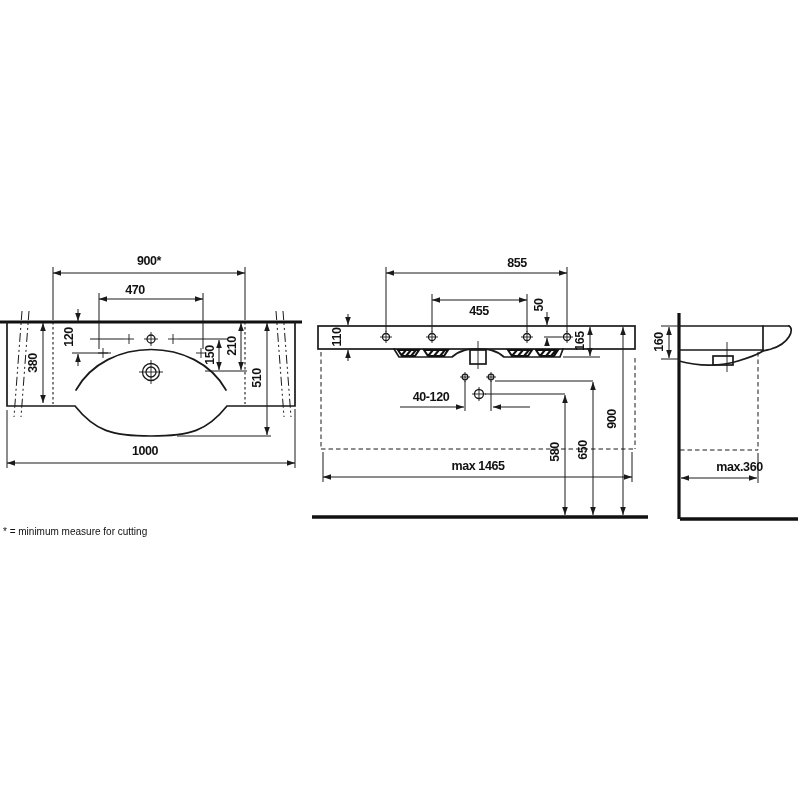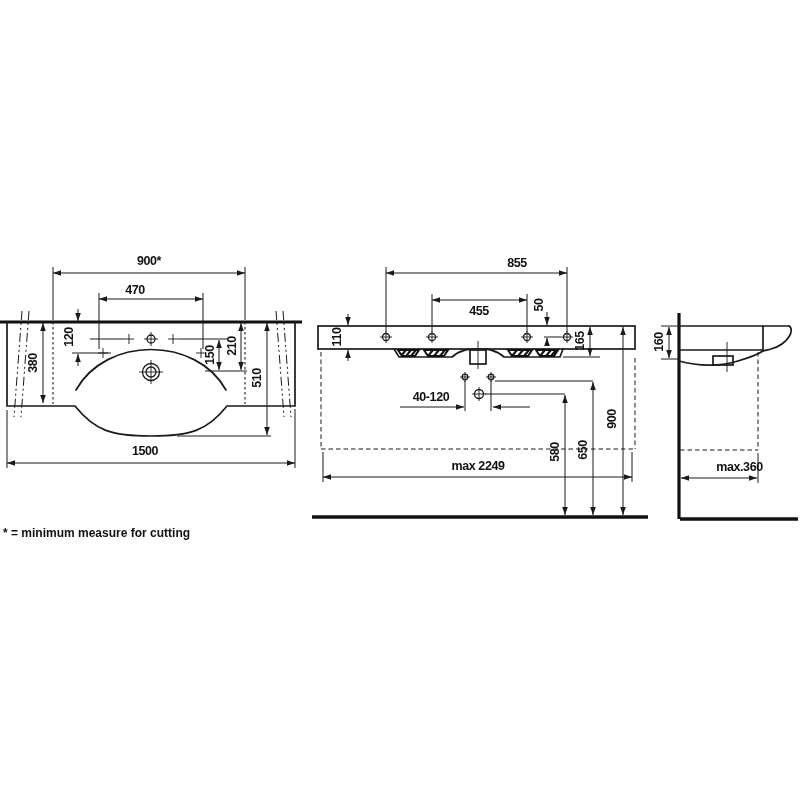--- a/index.html
+++ b/index.html
@@ -14,21 +14,21 @@
   .dash {stroke:#1a1a1a;stroke-width:1;fill:none;stroke-dasharray:4.5 3;}
   .brk  {stroke:#1a1a1a;stroke-width:1;fill:none;stroke-dasharray:9 3 2 3 2 3;}
   .thick{stroke:#111;stroke-width:3.2;fill:none;}
   .floor{stroke:#111;stroke-width:3.6;fill:none;}
   .wall {stroke:#111;stroke-width:3.2;fill:none;}
   .hatch{stroke:#111;stroke-width:2;fill:none;}
   .dim  {stroke:#1a1a1a;stroke-width:1;fill:none;}
   .lbl{position:absolute;font-size:12.5px;font-weight:bold;color:#111;white-space:nowrap;
        letter-spacing:-0.4px;transform:translate(-50%,-50%);}
   .lbl.v{transform:translate(-50%,-50%) rotate(-90deg);}
-  .note{position:absolute;font-size:12px;font-weight:bold;color:#111;white-space:nowrap;}
+  .note{position:absolute;font-size:10px;font-weight:normal;color:#111;white-space:nowrap;}
 </style>
 </head>
 <body>
 
 <div id="page">
 
 <svg width="800" height="800" viewBox="0 0 800 800">
   <defs>
     <marker id="ah" markerWidth="10" markerHeight="8" refX="8" refY="0" orient="auto-start-reverse" markerUnits="userSpaceOnUse" viewBox="-1 -4 10 8">
       <path d="M0 -2.8 L8 0 L0 2.8 Z" fill="#1a1a1a"></path>
@@ -212,31 +212,31 @@
   </g>
 </svg>
 
 <div class="lbl" style="left:149px;top:261px;">900*</div>
 <div class="lbl" style="left:135px;top:290px;">470</div>
 <div class="lbl v" style="left:69px;top:337px;">120</div>
 <div class="lbl v" style="left:33px;top:363px;">380</div>
 <div class="lbl v" style="left:210px;top:355px;">150</div>
 <div class="lbl v" style="left:232px;top:346px;">210</div>
 <div class="lbl v" style="left:257px;top:378px;">510</div>
-<div class="lbl" style="left:145px;top:451px;">1500</div>
+<div class="lbl" style="left:145px;top:451px;">1000</div>
 
 <div class="lbl" style="left:476px;top:263px;margin-left:41px;">855</div>
 <div class="lbl" style="left:479px;top:291px;margin-top:20px;">455</div>
 <div class="lbl v" style="left:539px;top:305px;">50</div>
 <div class="lbl v" style="left:337px;top:337px;">110</div>
 <div class="lbl v" style="left:580px;top:341px;">165</div>
 <div class="lbl v" style="left:612px;top:419px;">900</div>
 <div class="lbl" style="left:431px;top:397px;">40-120</div>
 <div class="lbl v" style="left:555px;top:452px;">580</div>
 <div class="lbl v" style="left:583px;top:450px;">650</div>
-<div class="lbl" style="left:478px;top:466px;">max 2249</div>
+<div class="lbl" style="left:478px;top:466px;">max 1465</div>
 
 <div class="lbl v" style="left:659px;top:342px;">160</div>
 <div class="lbl" style="left:719px;top:467px;padding-left:41px;">max.360</div>
 
 <div class="note" style="left:3px;top:526px;">* = minimum measure for cutting</div>
 
 </div>
 
 </body></html>

